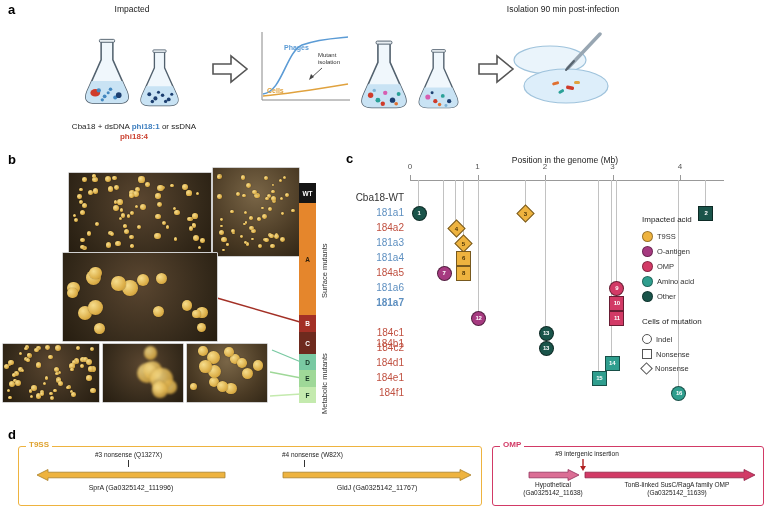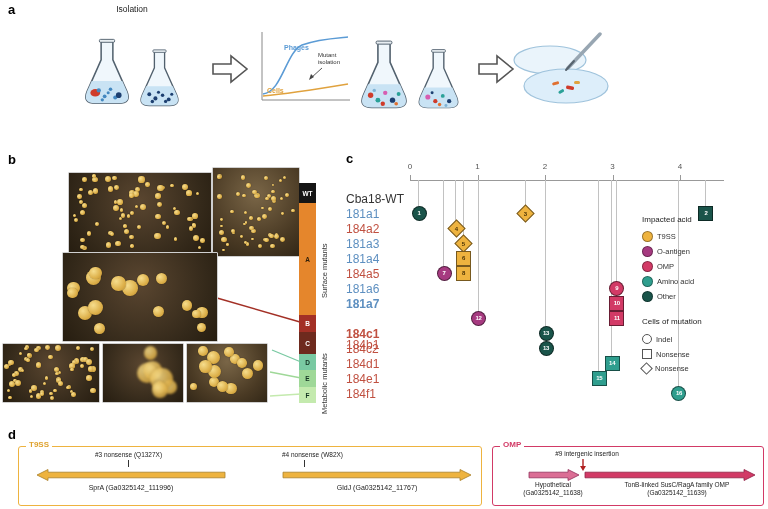--- a/index.html
+++ b/index.html
@@ -14,21 +14,21 @@
          background:radial-gradient(circle at 50% 35%, #5a4630 0%, #34291a 70%, #261d10 100%);}
   .photo.light{background:radial-gradient(circle at 50% 30%, #7a6647 0%, #4a3a24 65%, #322717 100%);}
   .colony{position:absolute;border-radius:50%;box-shadow:0 0 1px rgba(0,0,0,.6);
           background:radial-gradient(circle at 35% 35%, #f6dd8d 0%, #ddb04a 60%, #bb8c2f 100%);}
   .colony.blurry{filter:blur(1.3px);opacity:.85;}
   .bar-seg{position:absolute;left:0;width:17px;display:flex;align-items:center;justify-content:center;font-size:6.5px;font-weight:bold;}
   .group-label{position:absolute;writing-mode:vertical-rl;transform:rotate(180deg);font-size:7.5px;color:#333;text-align:center;width:11px;}
   #plot{position:absolute;left:344px;top:153px;width:424px;height:256px;}
   .c-title{position:absolute;left:100px;top:2px;width:242px;text-align:center;font-size:8.5px;color:#222;}
   .c-tick-label{position:absolute;font-size:8px;color:#555;}
-  .c-rowlabel{position:absolute;left:2px;width:58px;text-align:left;font-size:12px;}
+  .c-rowlabel{position:absolute;left:2px;width:58px;text-align:right;font-size:10px;}
   .stem{position:absolute;width:1px;background:#c2c2c2;z-index:1;}
   .marker{position:absolute;width:13px;height:13px;display:flex;align-items:center;justify-content:center;border:1px solid rgba(0,0,0,.5);z-index:2;font-weight:bold;}
   .marker span{font-size:6px;letter-spacing:-0.3px;}
   .marker.indel{border-radius:50%;}
   .marker.nonsense{width:11px;height:11px;}
   .marker.nonsense{transform:rotate(45deg);}
   .marker.nonsense span{transform:rotate(-45deg);}
   .lg-title{position:absolute;font-size:8px;color:#222;z-index:3;}
   .lg-item{position:absolute;display:flex;align-items:center;gap:4px;font-size:7.5px;color:#333;z-index:3;}
   .swatch{width:9px;height:9px;border-radius:50%;border:1px solid rgba(0,0,0,.35);flex:0 0 auto;}
@@ -46,21 +46,22 @@
 <body>
 
 <div class="fig">
 
   <div class="panel-letter" style="left:8px;top:2px">a</div>
   <div class="panel-letter" style="left:8px;top:152px">b</div>
   <div class="panel-letter" style="left:346px;top:151px">c</div>
   <div class="panel-letter" style="left:8px;top:427px">d</div>
 
   <div id="panel-a" class="abs" style="left:0;top:0;width:768px;height:150px">
-    <div class="step-label" style="left:57px;top:4px;width:150px">Isolation</div>
+    <div class="step-label" style="left:57px;top:4px;width:150px">Impacted</div>
+    <div class="step-label" style="left:473px;top:4px;width:180px">Isolation 90 min post-infection</div>
 
     <div id="flask-1a" class="abs" style="left:80px;top:34px;width:54px;height:80px"><svg viewBox="0 0 46 62" width="100%" height="100%">
     <path d="M18,3 L28,3 L28,19 L40,46 Q44,56 33,56 L13,56 Q2,56 6,46 L18,19 Z" fill="#f0f7fc" stroke="#52616e" stroke-width="1.3"></path>
     <path d="M10,37 L36,37 L40,46 Q44,56 33,56 L13,56 Q2,56 6,46 Z" fill="#c9e3f4"></path>
     <ellipse cx="13" cy="47" rx="4.2" ry="3.2" fill="#cf3b2a"></ellipse>
           <circle cx="16" cy="45" r="1.8" fill="#4488c0"></circle>
           <circle cx="21" cy="50" r="1.6" fill="#4488c0"></circle>
           <circle cx="26" cy="44" r="1.5" fill="#4488c0"></circle>
           <circle cx="30" cy="51" r="1.7" fill="#4488c0"></circle>
           <circle cx="24" cy="47" r="1.3" fill="#4488c0"></circle>
@@ -75,20 +76,23 @@
           <circle cx="19" cy="49" r="2" fill="#1d3f70"></circle>
           <circle cx="26" cy="46" r="1.7" fill="#1d3f70"></circle>
           <circle cx="32" cy="50" r="1.9" fill="#1d3f70"></circle>
           <circle cx="35" cy="45" r="1.5" fill="#1d3f70"></circle>
           <circle cx="22" cy="43" r="1.5" fill="#1d3f70"></circle>
           <circle cx="16" cy="52" r="1.7" fill="#1d3f70"></circle>
           <circle cx="29" cy="52" r="1.6" fill="#1d3f70"></circle>
     <rect x="16.5" y="1.5" width="13" height="2.5" rx="1" fill="#e8eef2" stroke="#52616e" stroke-width="0.8"></rect>
   </svg></div>
 
+    <div class="small-caption" style="left:68px;top:122px;width:132px">
+      <span>Cba18 + dsDNA </span><span id="phage1" style="font-weight: bold; color: rgb(63, 127, 191);">phi18:1</span><span> or ssDNA </span><span id="phage2" style="font-weight: bold; color: rgb(204, 68, 51);">phi18:4</span>
+    </div>
 
     <div class="abs" style="left:210px;top:52px">
       <svg viewBox="0 0 40 34" width="40" height="34">
           <path d="M3,12 h18 v-8 L37,17 21,30 v-8 H3 z" fill="#fff" stroke="#555" stroke-width="1.6"></path>
         </svg>
     </div>
 
     <div class="abs" style="left:248px;top:24px">
       <svg viewBox="0 0 115 92" width="115" height="92">
         <line x1="14" y1="8" x2="14" y2="76" stroke="#888" stroke-width="1"></line>
@@ -416,20 +420,21 @@
         <div class="bar-seg" style="top: 204px; height: 16px; background: rgb(196, 234, 174); color: rgb(20, 51, 34);">
           <span>F</span>
         </div>
       </div>
 
     <div class="group-label" style="left:320px;top:40px;height:162px">Surface mutants</div>
     <div class="group-label" style="left:320px;top:188px;height:92px">Metabolic mutants</div>
   </div>
 
   <div id="plot">
+    <div class="c-title">Position in the genome (Mb)</div>
   <div style="position: absolute; left: 66px; top: 27px; width: 314px; height: 1px; background: rgb(153, 153, 153);"></div>
       <div class="c-tick-label" style="left: 58px; top: 9px; width: 16px; text-align: center;">0</div>
       <div style="position: absolute; left: 66px; top: 22px; width: 1px; height: 5px; background: rgb(153, 153, 153);"></div>
       <div class="c-tick-label" style="left: 125.5px; top: 9px; width: 16px; text-align: center;">1</div>
       <div style="position: absolute; left: 133.5px; top: 22px; width: 1px; height: 5px; background: rgb(153, 153, 153);"></div>
       <div class="c-tick-label" style="left: 193px; top: 9px; width: 16px; text-align: center;">2</div>
       <div style="position: absolute; left: 201px; top: 22px; width: 1px; height: 5px; background: rgb(153, 153, 153);"></div>
       <div class="c-tick-label" style="left: 260.5px; top: 9px; width: 16px; text-align: center;">3</div>
       <div style="position: absolute; left: 268.5px; top: 22px; width: 1px; height: 5px; background: rgb(153, 153, 153);"></div>
       <div class="c-tick-label" style="left: 328px; top: 9px; width: 16px; text-align: center;">4</div>
@@ -448,21 +453,21 @@
       <div class="c-rowlabel" style="top: 114px; color: rgb(192, 80, 64);">184a5</div>
       <div class="stem" style="left: 99.075px; top: 27px; height: 92px;"></div>
       <div class="stem" style="left: 118.65px; top: 27px; height: 92px;"></div>
       <div class="c-rowlabel" style="top: 129px; color: rgb(93, 143, 192);">181a6</div>
       <div class="stem" style="left: 271.875px; top: 27px; height: 107px;"></div>
       <div class="c-rowlabel" style="top: 144px; color: rgb(93, 143, 192); font-weight: bold;">181a7</div>
       <div class="stem" style="left: 271.875px; top: 27px; height: 122px;"></div>
       <div class="c-rowlabel" style="top: 149px; color: rgb(192, 80, 64); margin-top: 36px;">184b1</div>
       <div class="stem" style="left: 133.5px; top: 27px; height: 137px;"></div>
       <div class="stem" style="left: 271.875px; top: 27px; height: 137px;"></div>
-      <div class="c-rowlabel" style="top: 174px; color: rgb(192, 80, 64); font-weight: bold;">184c1</div>
+      <div class="c-rowlabel" style="top: 174px; color: rgb(192, 80, 64);">184c1</div>
       <div class="stem" style="left: 201px; top: 27px; height: 152px;"></div>
       <div class="c-rowlabel" style="top: 189px; color: rgb(192, 80, 64);">184c2</div>
       <div class="stem" style="left: 201px; top: 27px; height: 167px;"></div>
       <div class="c-rowlabel" style="top: 204px; color: rgb(192, 80, 64);">184d1</div>
       <div class="stem" style="left: 267.15px; top: 27px; height: 182px;"></div>
       <div class="c-rowlabel" style="top: 219px; color: rgb(192, 80, 64);">184e1</div>
       <div class="stem" style="left: 254.325px; top: 27px; height: 197px;"></div>
       <div class="c-rowlabel" style="top: 234px; color: rgb(192, 80, 64);">184f1</div>
       <div class="stem" style="left: 333.975px; top: 27px; height: 212px;"></div>
       <div class="marker indel" style="left: 67.6px; top: 52.5px; background: rgb(26, 84, 74); color: rgb(255, 255, 255);">

